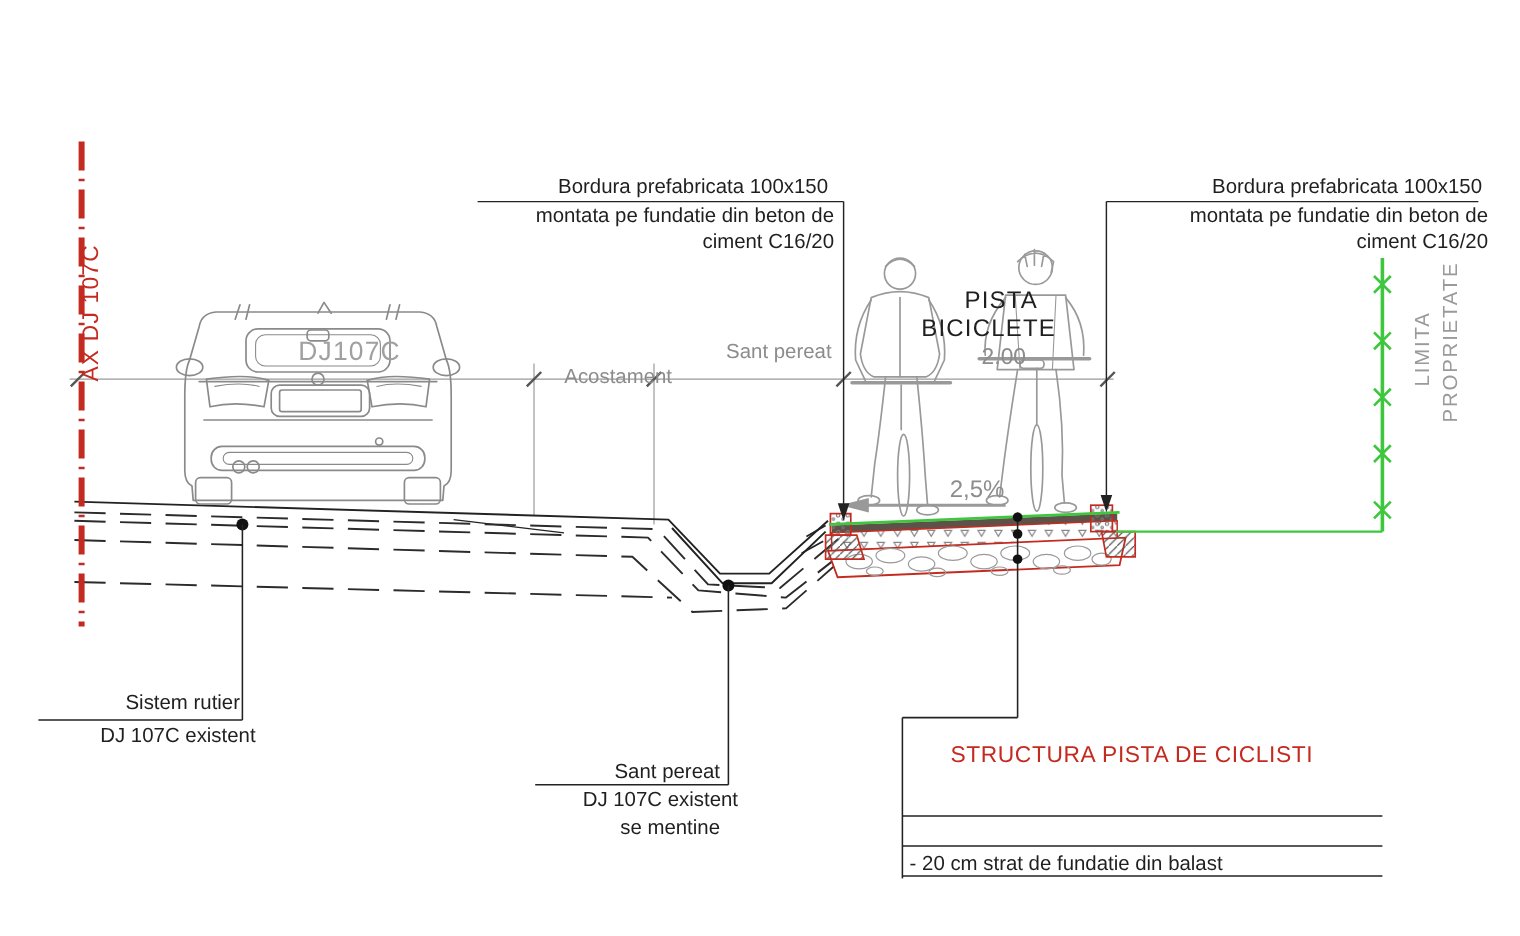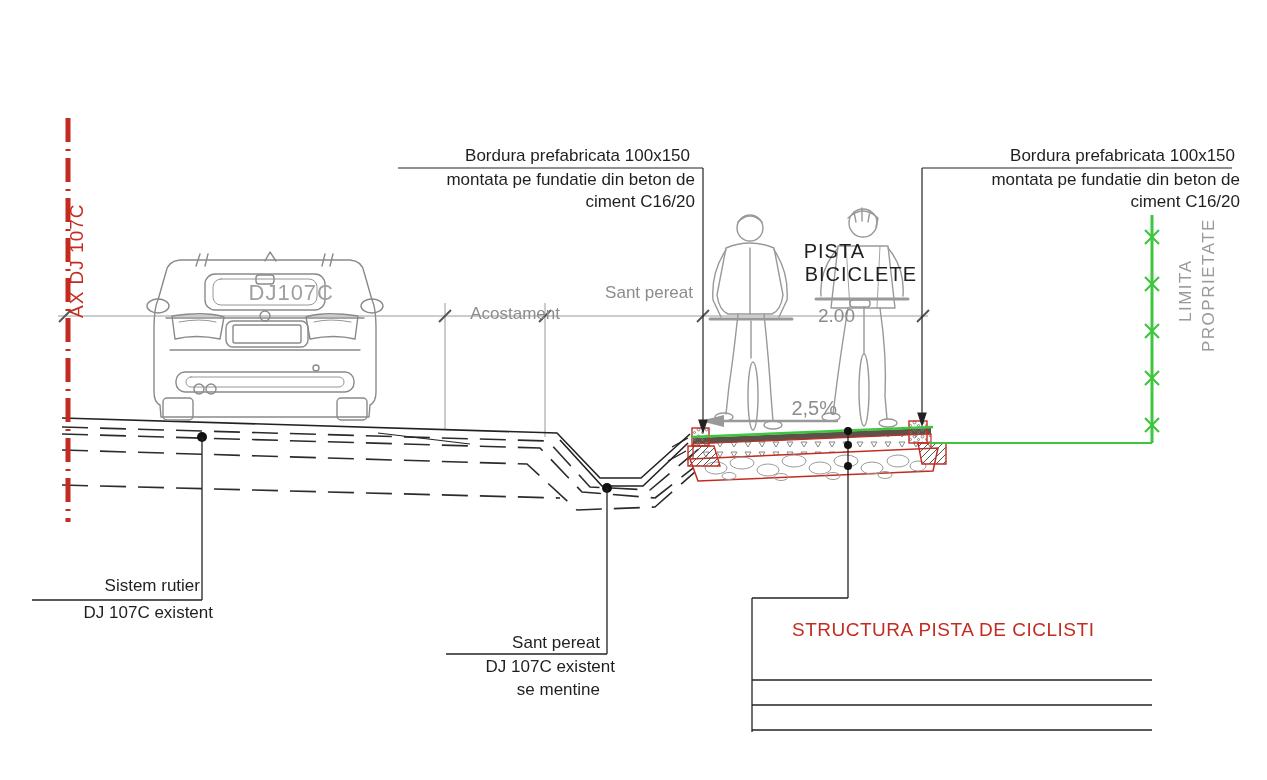--- a/index.html
+++ b/index.html
@@ -216,30 +216,31 @@
   <div class="lbl black t17 center" style="left:385px;top:192px;width:310px;">ciment C16/20</div>
 
   <div class="lbl black t17 center" style="left:935px;top:146px;width:300px;">Bordura prefabricata 100x150</div>
   <div class="lbl black t17 center" style="left:930px;top:170px;width:310px;">montata pe fundatie din beton de</div>
   <div class="lbl black t17 center" style="left:930px;top:192px;width:310px;">ciment C16/20</div>
 
   <div class="lbl gray t17 center" style="left:430px;top:304px;width:130px;">Acostament</div>
   <div class="lbl gray t17 center" style="left:553px;top:283px;width:140px;">Sant pereat</div>
 
   <div class="lbl black t20 center" style="left:765px;top:240px;width:100px;letter-spacing:1px;">PISTA</div>
-  <div class="lbl black t20 center" style="left:750px;top:263px;width:130px;letter-spacing:1px;padding-left:37px;">BICICLETE</div>
-  <div class="lbl gray t19 center" style="left:770px;top:305px;width:85px;">2.00</div>
+  <div class="lbl black t20 center" style="left:750px;top:263px;width:130px;letter-spacing:1px;">BICICLETE</div>
+  <div class="lbl gray t19 center" style="left:770px;top:287px;width:85px;">2.00</div>
 
   <div class="lbl gray t20 center" style="left:752px;top:397px;width:85px;">2,5%</div>
 
   <div class="lbl t17 rot" style="left:1176px;top:322px;width:95px;letter-spacing:1.5px;color:#9a9a9a;">LIMITA</div>
   <div class="lbl t17 rot" style="left:1199px;top:352px;width:130px;letter-spacing:1.5px;color:#9a9a9a;">PROPRIETATE</div>
 
   <div class="lbl black t17 center" style="left:40px;top:576px;width:160px;">Sistem rutier</div>
   <div class="lbl black t17 center" style="left:28px;top:603px;width:185px;">DJ 107C existent</div>
 
   <div class="lbl black t17 center" style="left:455px;top:633px;width:145px;">Sant pereat</div>
   <div class="lbl black t17 center" style="left:440px;top:657px;width:175px;">DJ 107C existent</div>
   <div class="lbl black t17 center" style="left:455px;top:680px;width:145px;">se mentine</div>
 
   <div class="lbl red t19" style="left:792px;top:619px;width:360px;letter-spacing:0.5px;">STRUCTURA PISTA DE CICLISTI</div>
+  <div class="lbl black t17" style="left:758px;top:710px;width:380px;">- 20 cm strat de fundatie din balast</div>
 
 </div>
 
 </body></html>

